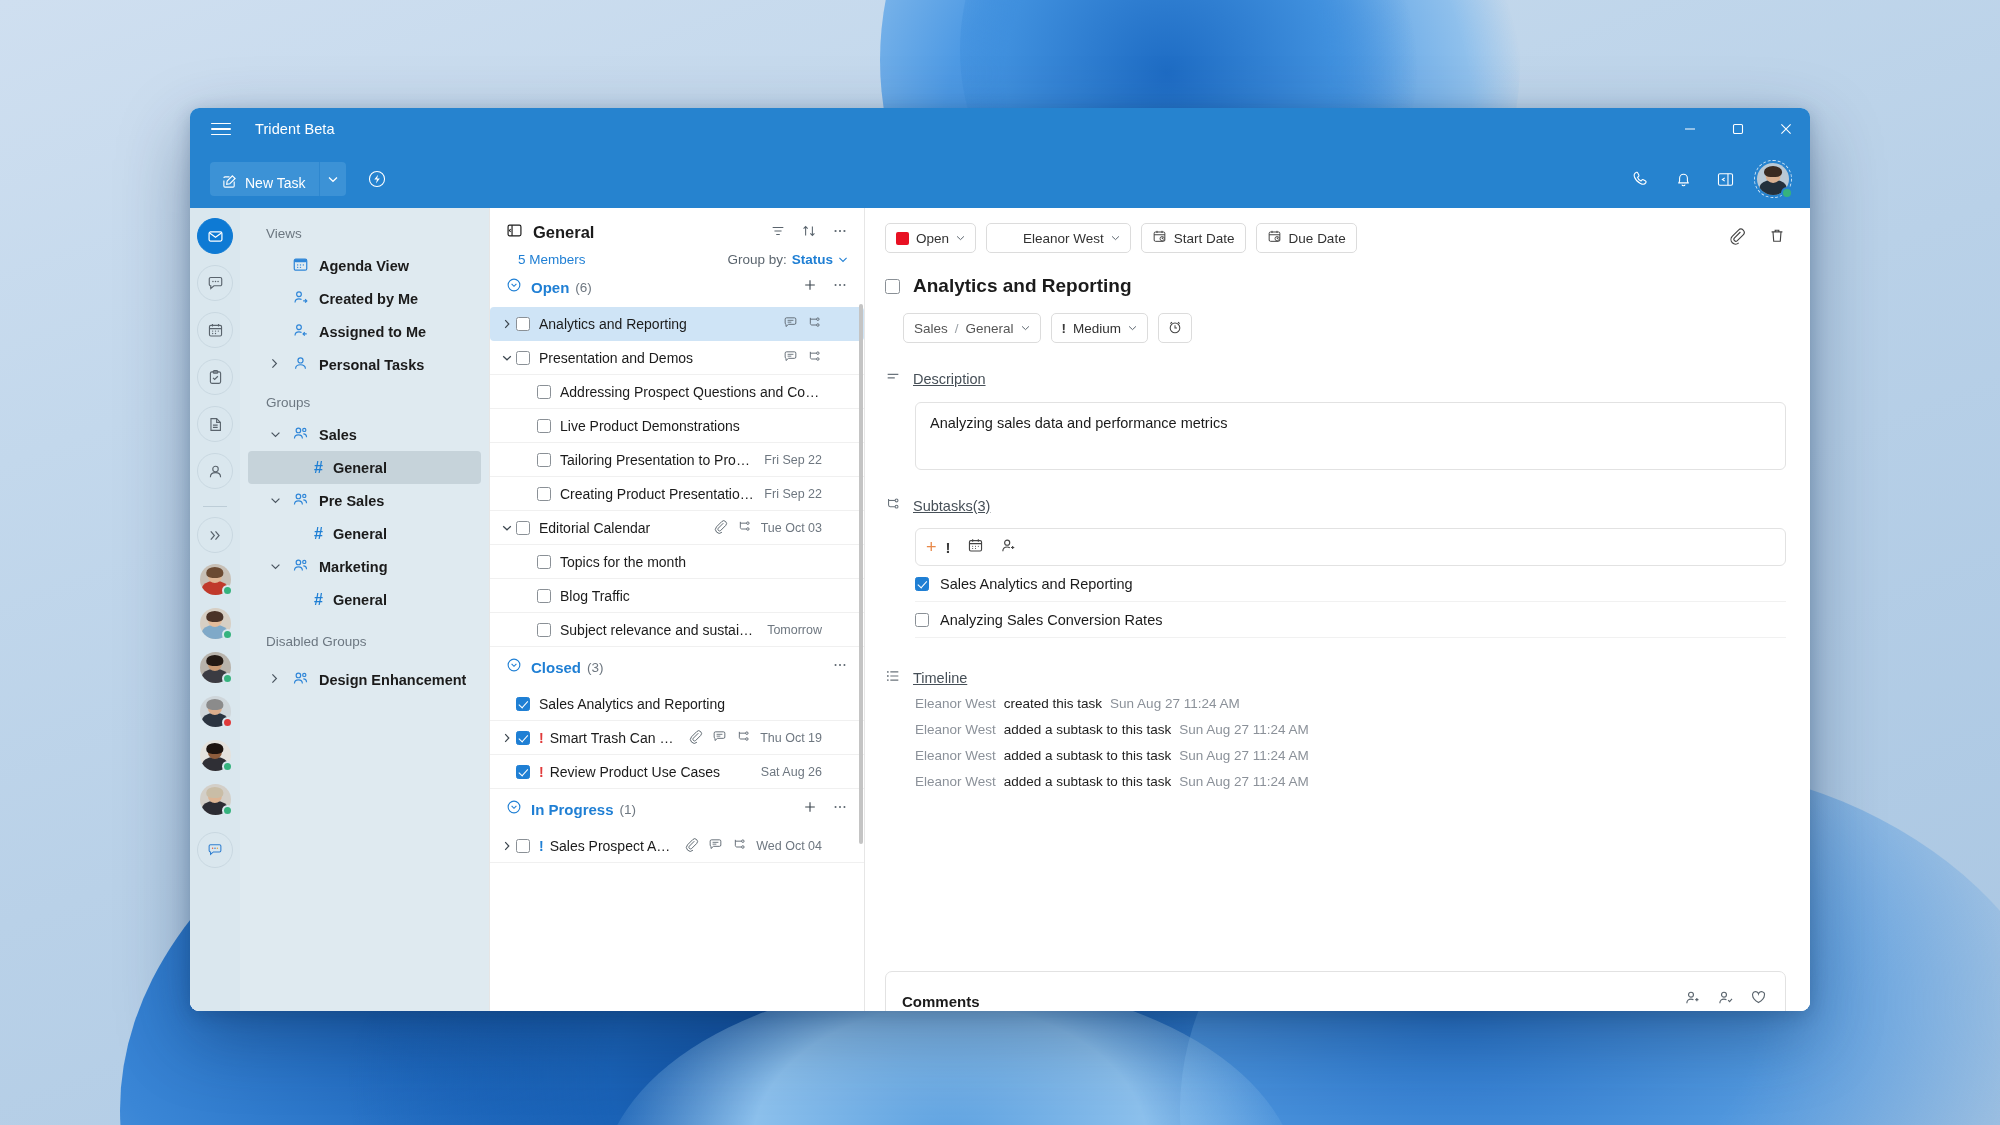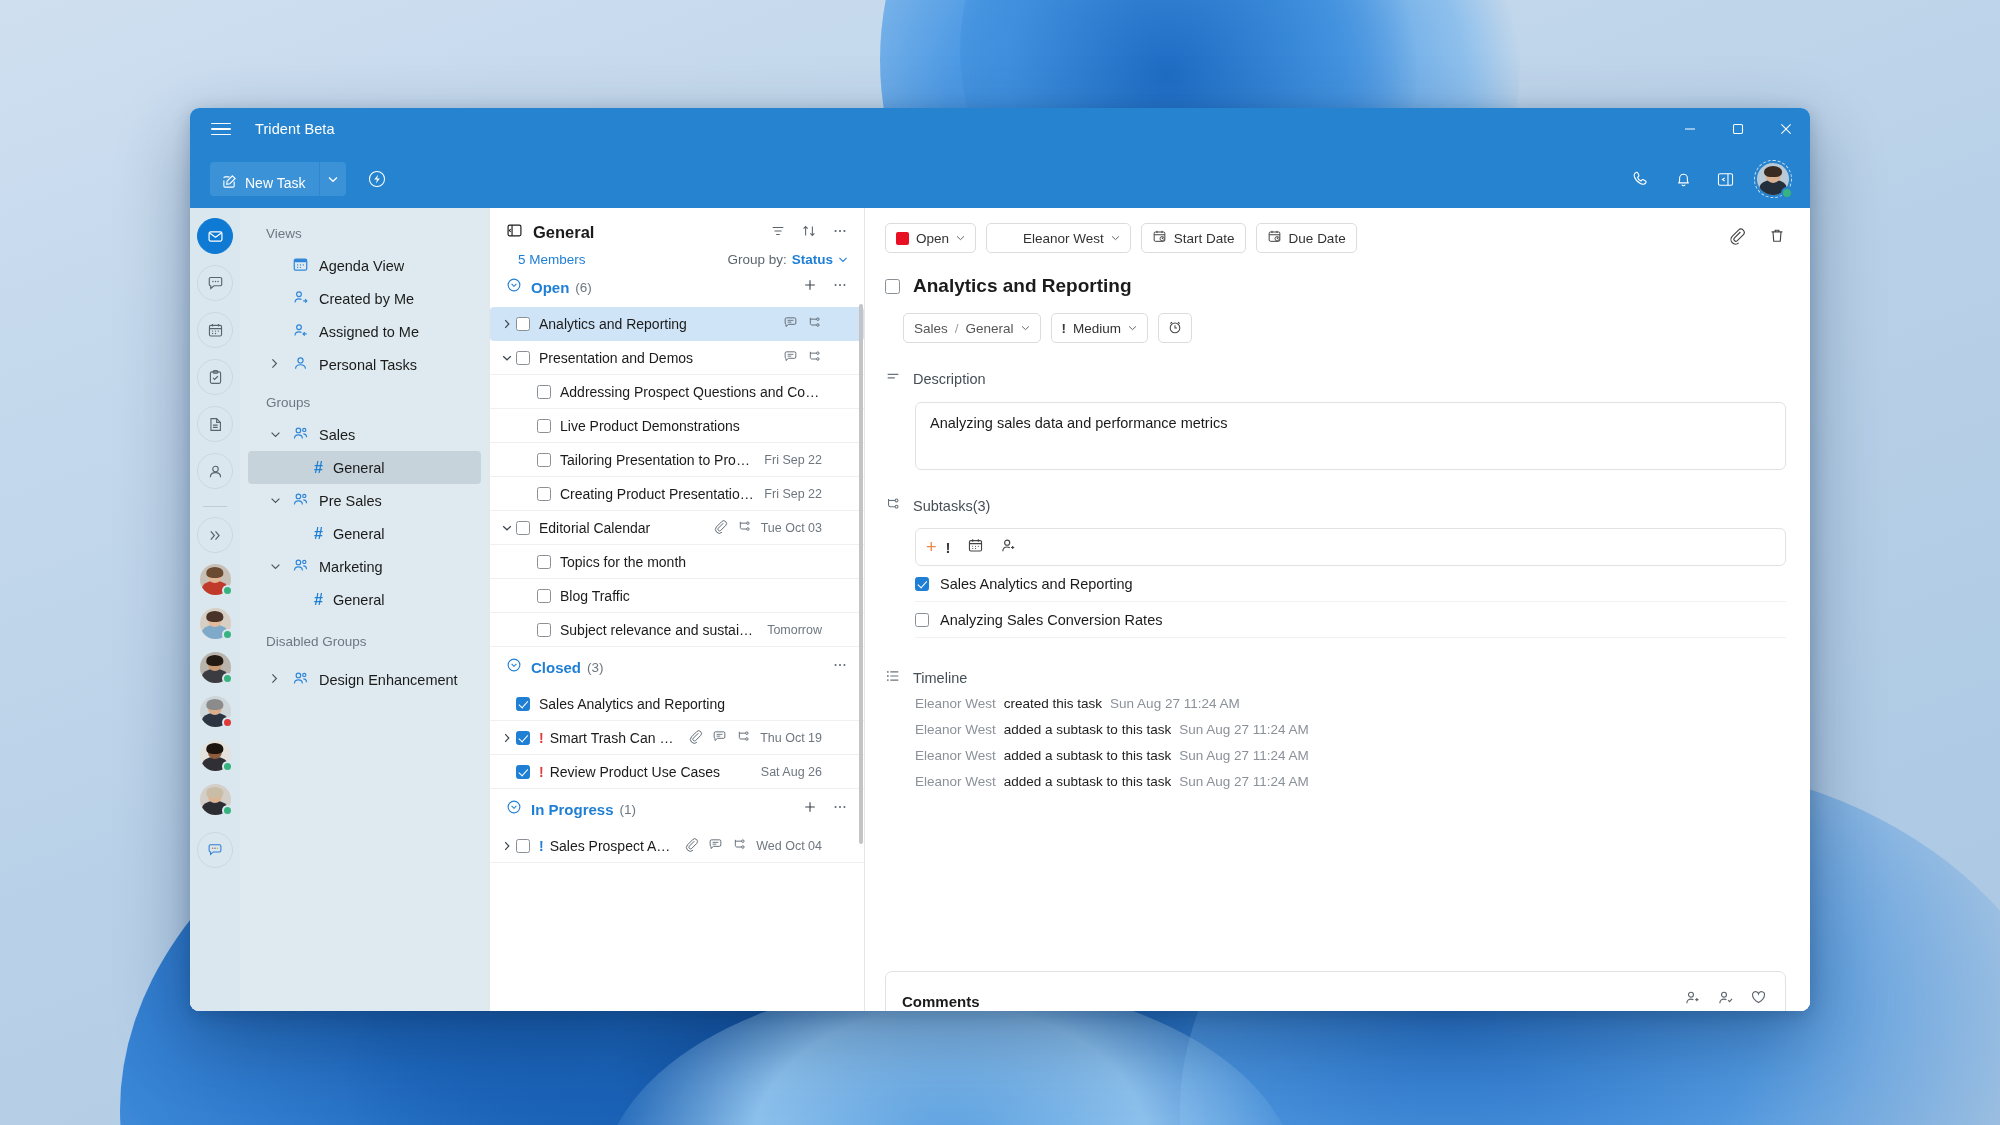--- a/index.html
+++ b/index.html
@@ -108,21 +108,21 @@
   }
   .nav-section { color: #6c7781; font-size: 13.5px; padding: 8px 0 8px 26px; }
   .nav-item {
     height: 33px; display: flex; align-items: center; gap: 10px;
     padding-left: 44px; border-radius: 4px; margin: 0 8px; cursor: pointer;
   }
   .nav-item .caret { position: absolute; margin-left: -22px; color: #4a5560; font-size: 11px; }
   .nav-item.lvl-group { padding-left: 44px; }
   .nav-item.lvl-chan { padding-left: 66px; }
   .nav-item.sel { background: #c6d3da; }
-  .nav-label { white-space: nowrap; overflow: hidden; text-overflow: ellipsis; }
+  .nav-label { white-space: nowrap; overflow: hidden; text-overflow: ellipsis; font-weight: bold; }
   .hashicon { color: #1f7fd4; font-weight: 600; font-size: 16px; }
 
   
   .list {
     width: 375px; flex: none; background: #fff; display: flex; flex-direction: column;
     border-left: 1px solid #e6e6e6; min-height: 0; position: relative;
   }
   .list-head { padding: 14px 16px 0 16px; flex: none; }
   .list-title-row { display: flex; align-items: center; }
   .list-title { font-size: 16.5px; font-weight: 700; color: #1b1b1b; margin-left: 10px; }
@@ -185,21 +185,21 @@
   .pill .sq { width: 13px; height: 13px; border-radius: 2px; }
   .pill .av { width: 19px; height: 19px; border-radius: 50%; overflow: hidden; }
   .toolbar-right { margin-left: auto; display: flex; align-items: center; gap: 22px; }
 
   .detail-title-row { display: flex; align-items: center; gap: 13px; padding: 22px 24px 0 20px; flex: none; }
   .detail-title { font-size: 19px; font-weight: 700; color: #1b1b1b; }
   .chip-row { display: flex; align-items: center; padding: 16px 24px 0 38px; flex: none; }
 
   .detail-scroll { flex: 1; overflow: hidden; padding: 0 24px 0 20px; min-height: 0; }
   .sec-head { display: flex; align-items: center; gap: 12px; margin-top: 26px; }
-  .sec-title { font-size: 14.5px; color: #464f57; }
+  .sec-title { font-size: 14.5px; color: #464f57; text-decoration: underline; }
   .desc-box {
     margin: 13px 0 0 30px; border: 1px solid #e2e2e2; border-radius: 6px; height: 68px;
     padding: 12px 14px; font-size: 14.5px; color: #1b1b1b;
   }
   .subtask-input {
     margin: 12px 0 0 30px; border: 1px solid #e2e2e2; border-radius: 6px; height: 38px;
     display: flex; align-items: center; padding: 0 12px 0 10px; gap: 9px;
   }
   .subtask-input .plus { color: #e8894a; font-size: 18px; line-height: 1; }
   .subtask-input .ph { flex: 1; color: #8e959b; font-size: 14px; }

